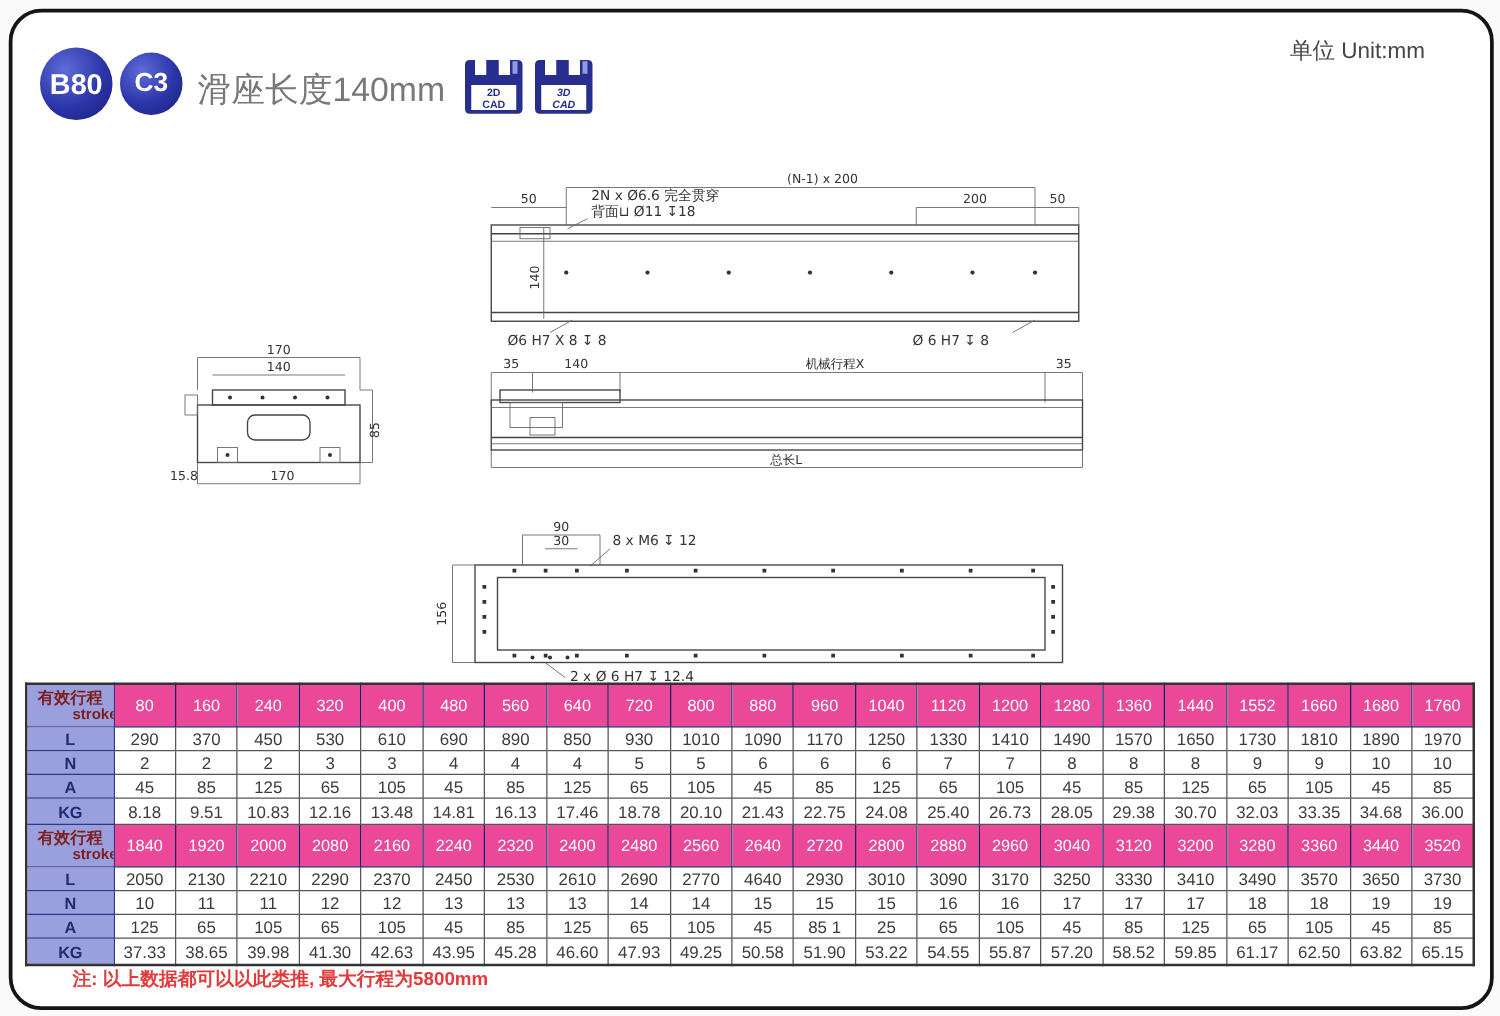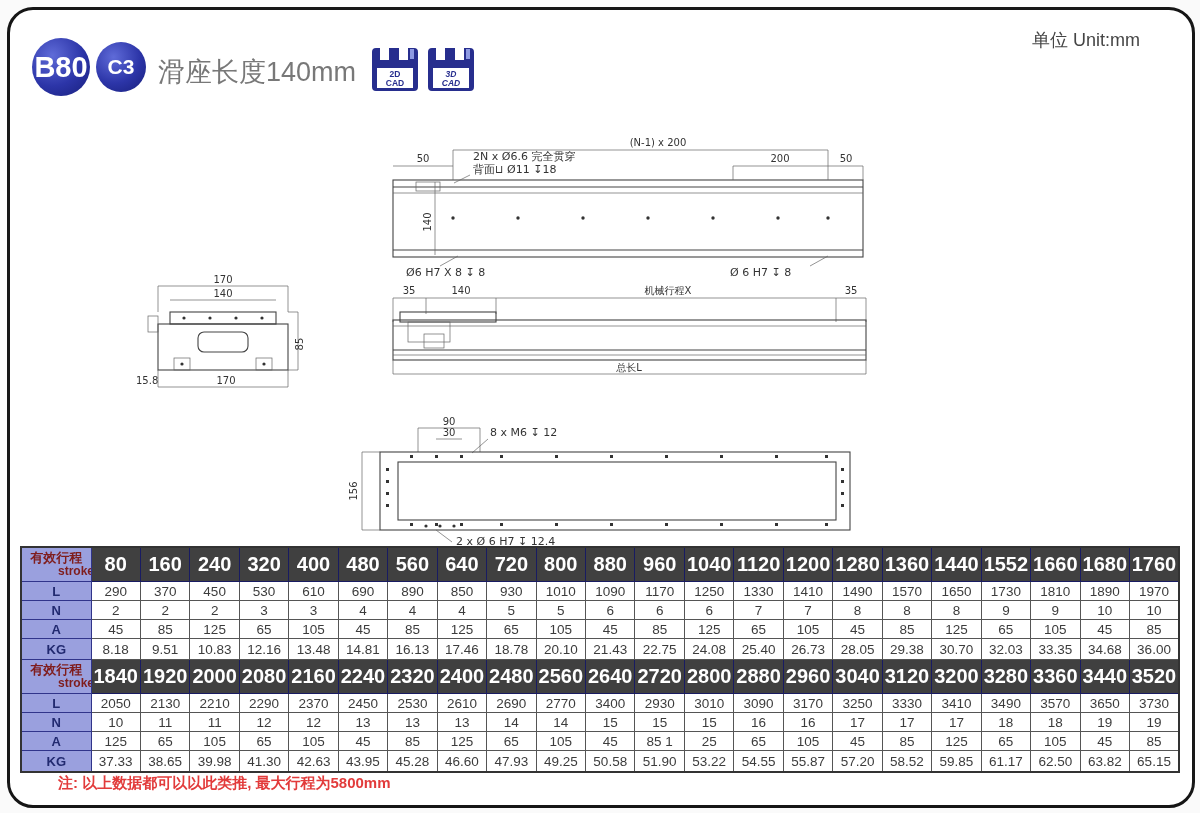--- a/index.html
+++ b/index.html
@@ -3,40 +3,40 @@
 <meta charset="utf-8">
 <style>
   html,body{margin:0;padding:0;background:#fafafa;font-family:"Liberation Sans",sans-serif;}
   .stage{position:relative;width:1200px;height:813px;background:#fafafa;}
   .page{position:absolute;left:7px;top:7px;width:1182px;height:795px;background:#fff;
         border:3px solid #151515;border-radius:26px;overflow:hidden;}
 
   
   .badge{position:absolute;border-radius:50%;color:#fff;display:flex;align-items:center;justify-content:center;
          font-weight:700;background:radial-gradient(circle at 35% 30%,#5f6bd8 0%,#2c35a8 55%,#171e7a 100%);}
-  .badge.b80{left:22px;top:28px;width:58px;height:58px;font-size:29px;}
+  .badge.b80{left:22px;top:28px;width:58px;height:58px;font-size:23px;}
   .badge.c3{left:86px;top:32px;width:50px;height:50px;font-size:21px;}
   .subtitle{position:absolute;left:148px;top:44px;font-size:27px;color:#787878;}
   .unit{position:absolute;right:52px;top:18px;font-size:18px;color:#454545;}
   .cad{position:absolute;top:36px;width:50px;height:47px;cursor:pointer;}
   .cad.c2d{left:360px;} .cad.c3d{left:416px;font-style:italic;}
 
   
   .drw{position:absolute;}
   .drw svg{display:block;}
   .ln{stroke:#444;stroke-width:1.1;fill:none;}
   .tn{stroke:#666;stroke-width:0.7;fill:none;}
   .dim{font:10px "DejaVu Sans",sans-serif;fill:#333;}
   .dimb{font:11px "DejaVu Sans",sans-serif;fill:#333;}
 
   
   .table-wrap{position:absolute;left:10px;top:536px;width:1160px;}
   table.spec{width:100%;border-collapse:collapse;table-layout:fixed;border:2px solid #333;}
   table.spec th,table.spec td{text-align:center;vertical-align:middle;padding:0;overflow:hidden;}
-  th.sv{background:#404040;color:#fff;font-size:20px;font-weight:700;height:33px;border:1px solid #181b62;}
+  th.sv{background:#ec4899;color:#fff;font-size:13px;font-weight:400;height:33px;border:1px solid #181b62;}
   th.lblhd{background:#9aa0de;color:#7f1d1d;font-size:13px;font-weight:700;line-height:1.1;border:1px solid #30348a;}
   th.lblhd .en{font-size:12px;font-weight:700;padding-left:36px;}
   td.val{background:#fff;color:#3c3c3c;font-size:13.5px;height:18px;border:1px solid #555;}
   td.lbl{background:#9aa0de;color:#222a70;font-size:13px;font-weight:700;border:1px solid #30348a;}
   tr.kg td.val{height:20px;}
 
   .note{position:absolute;left:48px;top:764px;color:#e23b3b;font-size:15px;font-weight:700;}
 </style>
 </head>
 <body>
@@ -394,21 +394,21 @@
               <td class="val">2050</td>
               <td class="val">2130</td>
               <td class="val">2210</td>
               <td class="val">2290</td>
               <td class="val">2370</td>
               <td class="val">2450</td>
               <td class="val">2530</td>
               <td class="val">2610</td>
               <td class="val">2690</td>
               <td class="val">2770</td>
-              <td class="val">3400</td>
+              <td class="val">4640</td>
               <td class="val">2930</td>
               <td class="val">3010</td>
               <td class="val">3090</td>
               <td class="val">3170</td>
               <td class="val">3250</td>
               <td class="val">3330</td>
               <td class="val">3410</td>
               <td class="val">3490</td>
               <td class="val">3570</td>
               <td class="val">3650</td>

